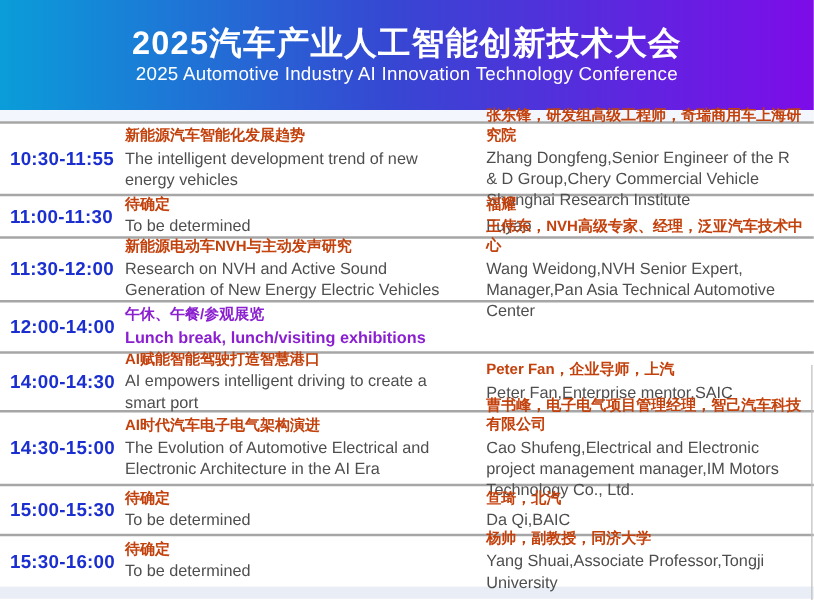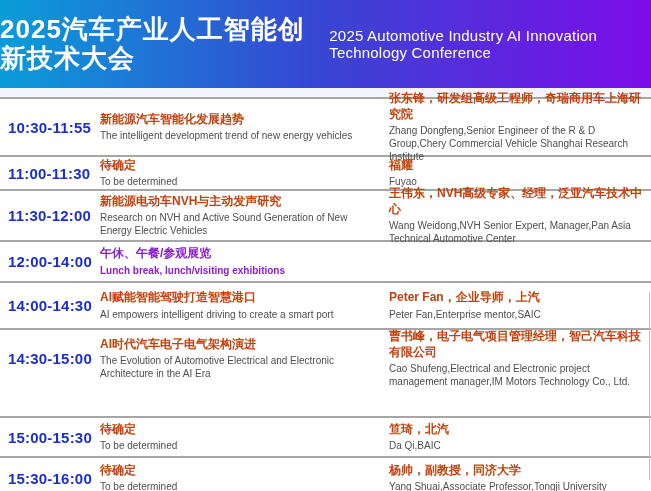--- a/index.html
+++ b/index.html
@@ -10,21 +10,21 @@
     font-family: "Liberation Sans", sans-serif;
     position: relative;
   }
   .page { width: 651px; height: 491px; position: relative; }
 
   
   .header {
     height: 88px;
     background: linear-gradient(90deg, #0a9dd9 0%, #3647d2 48%, #7d0ce9 100%);
     color: #ffffff;
-    display: flex; flex-direction: row;
+    display: flex; flex-direction: column;
     align-items: center; justify-content: center;
     gap: 3px;
   }
   .title-zh { font-size: 26px; font-weight: bold; letter-spacing: 1px; line-height: 1.1; }
   .title-en { font-size: 15px; font-weight: normal; letter-spacing: 0.2px; }
 
   .band-top { height: 9px; background: #f3f6fc; }
   .band-bottom { height: 10px; background: #e9edf6; }
 
   
@@ -34,33 +34,33 @@
     border-top: 2px solid #a6a6a6;
     box-sizing: border-box;
     background: #ffffff;
   }
   .table .row:nth-child(1) { height: 58px; }
   .table .row:nth-child(2) { height: 34px; }
   .table .row:nth-child(3) { height: 51px; }
   .table .row:nth-child(4) { height: 41px; }
   .table .row:nth-child(5) { height: 47px; }
   .table .row:nth-child(6) { height: 59px; }
-  .table .row:nth-child(7) { height: 40px; margin-top: 29px; }
+  .table .row:nth-child(7) { height: 40px; }
   .table .row:nth-child(8) { height: 42px; }
 
   .time {
     width: 100px; flex-shrink: 0;
     padding-left: 8px; box-sizing: border-box;
     color: #1b2fd0; font-weight: bold; font-size: 15px;
     letter-spacing: 0.2px;
   }
   .topic { flex: 1; padding-right: 14px; min-width: 0; }
   .speaker { width: 262px; flex-shrink: 0; padding-right: 8px; box-sizing: border-box; }
   .zh { font-size: 12px; font-weight: bold; color: #c2410c; line-height: 1.3; }
-  .en { font-size: 10px; color: #4e4e4e; line-height: 1.3; margin-top: 2px; }
+  .en { font-size: 13px; color: #4e4e4e; line-height: 1.3; margin-top: 2px; }
   .row.highlight .zh, .row.highlight .en { color: #8a1fd0; }
   .row.highlight .en { font-weight: bold; }
   .speaker.empty { visibility: hidden; }
 
   .right-edge-line {
     position: absolute; right: 1px; top: 292px;
     width: 1px; height: 188px; background: #bfbfbf;
   }
 </style>
 </head>

